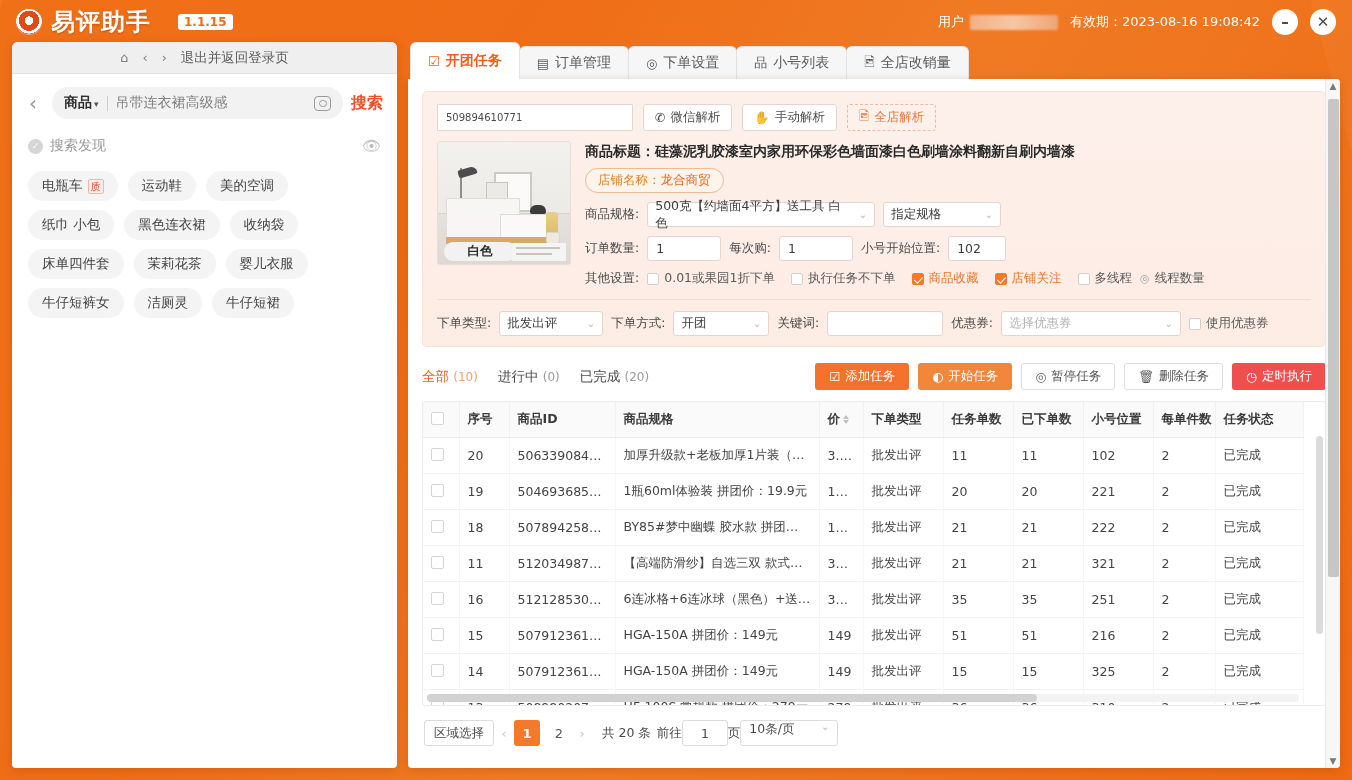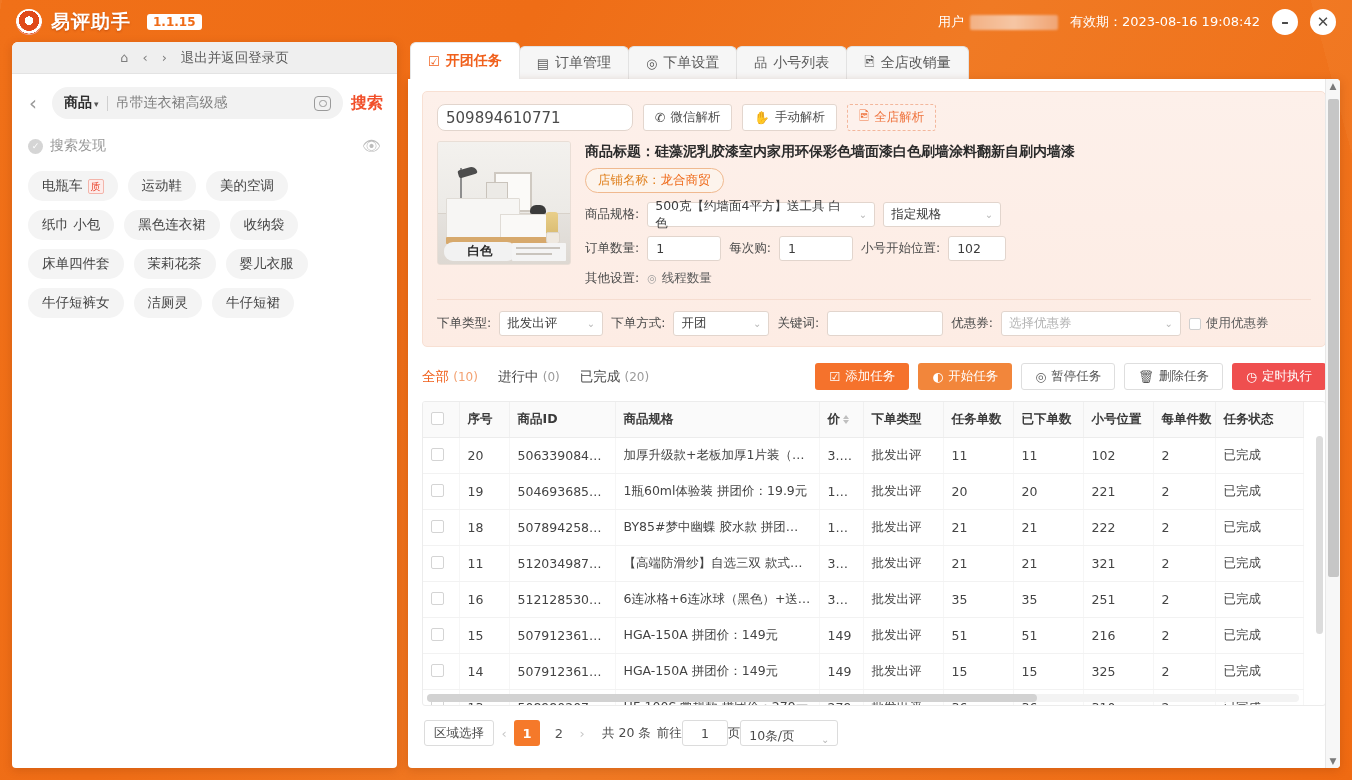--- a/index.html
+++ b/index.html
@@ -26,23 +26,23 @@
     position:absolute; left:0; top:0; width:1352px; height:44px;
     display:flex; align-items:center; color:#fff; z-index:6;
   }
   .brand{ display:flex; align-items:center; gap:9px; margin-left:16px; }
   .brand-logo{
     width:26px;height:26px;border-radius:50%;
     background:radial-gradient(circle at 50% 45%, #fff 0 22%, #e0491a 23% 52%, #fff 53% 66%, #e0491a 67% 100%);
     box-shadow:0 0 0 1px rgba(255,255,255,.5) inset;
     display:flex;align-items:center;justify-content:center;
   }
-  .brand-name{ font-size:19px; font-weight:bold; letter-spacing:1px; text-shadow:0 1px 2px rgba(160,50,0,.5); }
+  .brand-name{ font-size:24px; font-weight:bold; letter-spacing:1px; text-shadow:0 1px 2px rgba(160,50,0,.5); }
   .brand-version{
-    margin-left:7px; background:#fff; color:#ef6b17;
+    margin-left:18px; background:#fff; color:#ef6b17;
     font-size:12px; font-weight:bold; border-radius:3px; padding:1px 6px;
   }
   .titlebar-right{ margin-left:auto; display:flex; align-items:center; gap:12px; margin-right:16px; font-size:13px; }
   .user-block{ display:flex; align-items:center; gap:6px;justify-content:center; }
   .user-redacted{
     display:inline-block; width:88px; height:15px; border-radius:2px;
     background:linear-gradient(90deg,#f3b184,#f6c6a4,#f0a474);
     filter: blur(1.3px);
   }
   .win-btn{
@@ -124,22 +124,22 @@
   .panel-inner{ flex:1; padding:12px 14px 0 14px; overflow:hidden; }
 
   
   .form-card{
     background:linear-gradient(180deg,#fdf0ea 0%, #fdece4 100%);
     border-radius:5px; padding:12px 14px 10px 14px;
     border:1px solid #f8e0d3;
   }
   .row1{ display:flex; align-items:center; gap:10px; }
   .id-input{
-    width:196px;height:27px;background:#fff;border:1px solid #e2d5cd;border-radius:8px;
-    font-size:15px;color:#4a4a4a;padding:0 8px;display:flex;align-items:center;
+    width:196px;height:27px;background:#fff;border:1px solid #e2d5cd;border-radius:1px;
+    font-size:10px;color:#4a4a4a;padding:0 8px;display:flex;align-items:center;
   }
   .btn-lite{
     height:27px; background:#fff; border:1px solid #e3d6ce; border-radius:3px;
     display:flex;align-items:center;gap:5px;padding:0 11px;font-size:12.5px;color:#4e4e4e;
   }
   .btn-lite.accent{ background:#fdf1ec; border:1px dashed #f3b79c; color:#ef7540; }
 
   .prod-row{ display:flex; gap:14px; margin-top:10px; }
   .prod-img{
     width:134px;height:124px;border-radius:3px;overflow:hidden;position:relative;
@@ -272,21 +272,21 @@
   }
   .pg-num{
     height:26px;min-width:26px;border-radius:3px;display:flex;align-items:center;justify-content:center;
     font-size:13px;color:#555;background:#fff;
   }
   .pg-num.on{ background:#f5792a; color:#fff; font-weight:600; }
   .pg-arrow{ color:#c6c6c6; width:20px; text-align:center; font-size:13px; }
   .pg-input{ width:46px;height:26px;border:1px solid #dcdcdc;border-radius:3px;display:flex;align-items:center;justify-content:center;background:#fff; }
   .pg-size{
     width:98px;height:26px;border:1px solid #dcdcdc;border-radius:3px;background:#fff;
-    display:flex;align-items:flex-end;padding:0 8px;gap:6px;
+    display:flex;align-items:flex-start;padding:0 8px;gap:6px;
   }
   .pg-size .caret{ margin-left:auto; color:#b7b7b7; font-size:10px; }
 
   
   .app-scroll{
     position:absolute; right:0; top:0; width:15px; height:689px;
     background:#f7f7f7; border-left:1px solid #e8e8e8;
     display:flex; flex-direction:column; align-items:center;
   }
   .app-scroll .arr{ font-size:9px; color:#7a7a7a; padding:2px 0; }
@@ -470,20 +470,42 @@
               <span class="flabel">订单数量:</span>
               <span class="inp w-md">1</span>
               <span class="flabel">每次购:</span>
               <span class="inp w-md">1</span>
               <span class="flabel">小号开始位置:</span>
               <span class="inp w-lg">102</span>
             </div>
 
             <div class="frow">
               <span class="flabel">其他设置:</span>
+              <span id="cb-list" style="display:flex;align-items:center;gap:16px;">
+                  <span class="cb-item">
+                    <span class="cbx"></span>
+                    <span>0.01或果园1折下单</span>
+                  </span>
+                  <span class="cb-item">
+                    <span class="cbx"></span>
+                    <span>执行任务不下单</span>
+                  </span>
+                  <span class="cb-item on-label">
+                    <span class="cbx on"></span>
+                    <span>商品收藏</span>
+                  </span>
+                  <span class="cb-item on-label">
+                    <span class="cbx on"></span>
+                    <span>店铺关注</span>
+                  </span>
+                  <span class="cb-item">
+                    <span class="cbx"></span>
+                    <span>多线程</span>
+                  </span>
+                </span>
               <span class="cb-item">
                 <span class="gear-ico">◎</span>
                 <span>线程数量</span>
               </span>
             </div>
           </div>
         </div>
 
         <div class="form-row-bottom">
           <span class="flabel">下单类型:</span>

